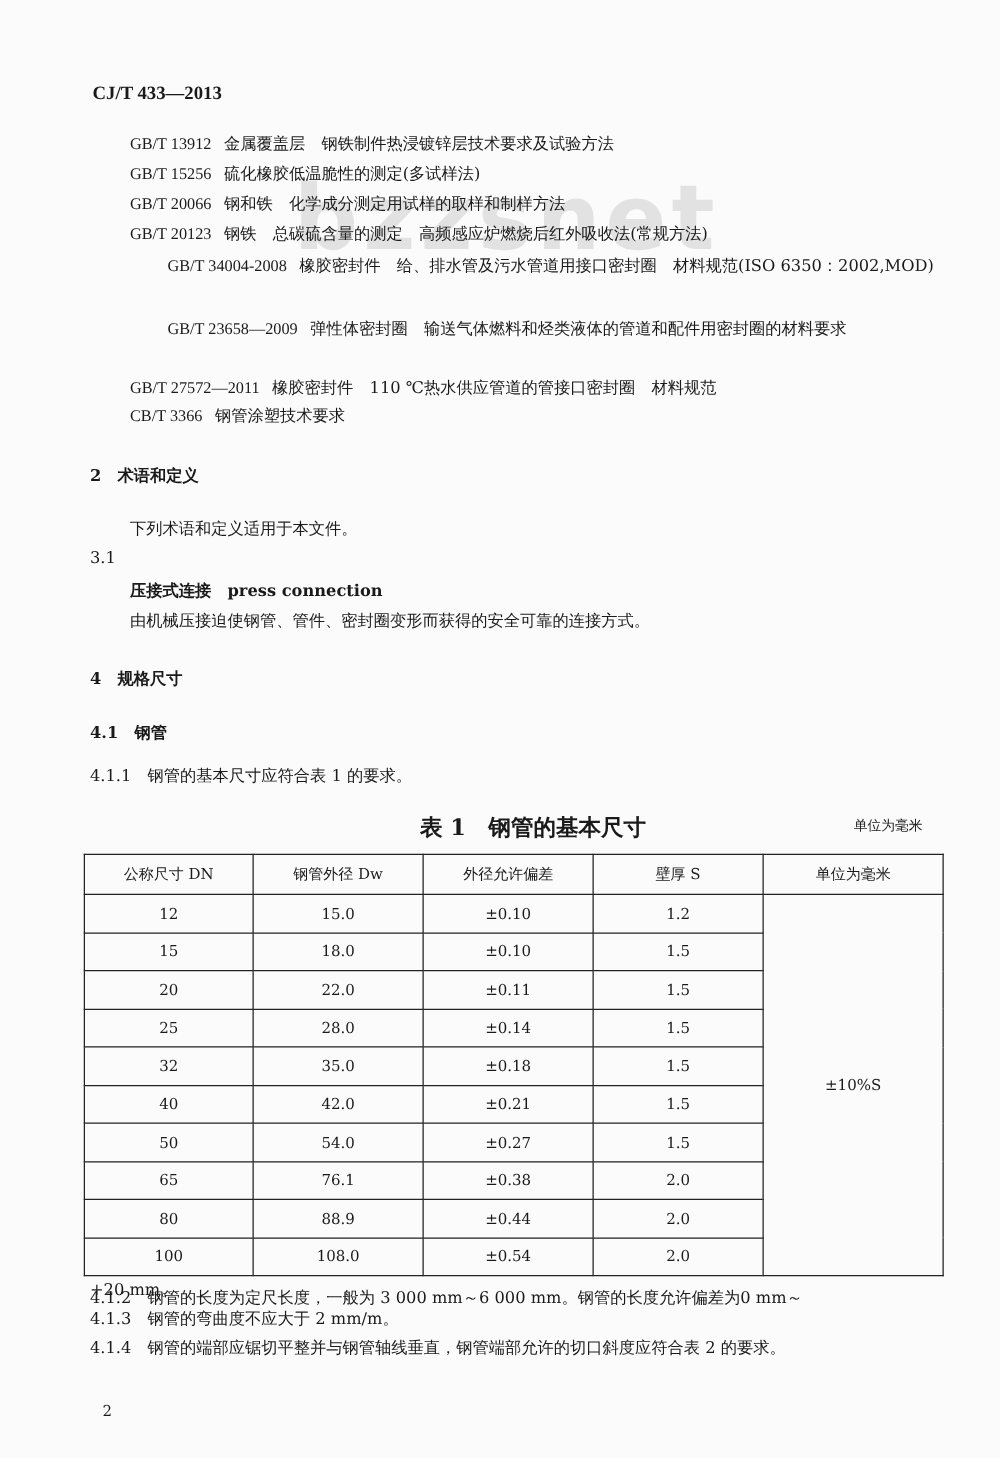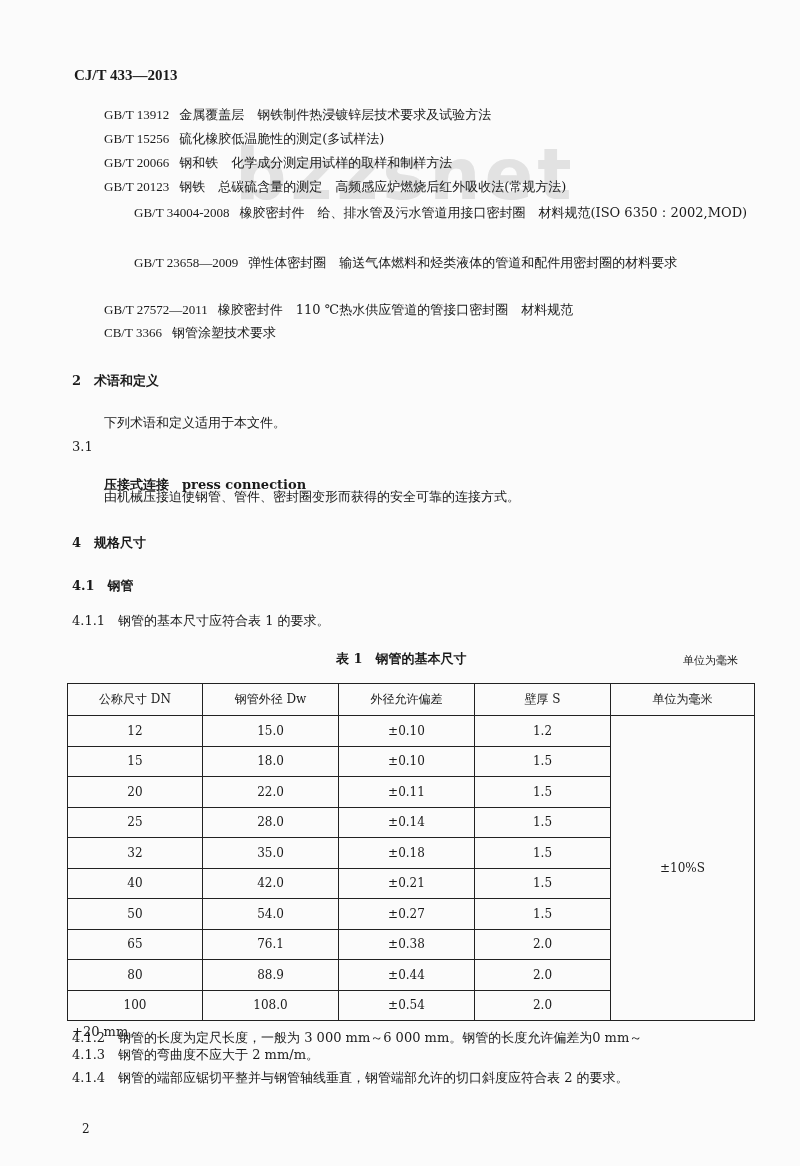--- a/index.html
+++ b/index.html
@@ -20,21 +20,21 @@
     }
     table.t1 {
       position: absolute; left: 67px; top: 683px; width: 687px; border-collapse: collapse;
       font-size: 12px; table-layout: fixed;
     }
     table.t1 th, table.t1 td {
       border: 1px solid #222; text-align: center; height: 29.5px; padding: 0; font-weight: normal;
     }
     table.t1 th { height: 31px; }
     table.t1 { border: 1.5px solid #111; }
-    .caption { left: 336px; top: 650px; font-size: 13px; font-weight: bold; }
+    .caption { left: 336px; top: 650px; font-size: 18px; font-weight: bold; }
     .unit { left: 683px; top: 653px; font-size: 11px; }
     .pnum { left: 82px; top: 1122px; font-size: 12px; }
   </style>
 </head>
 <body>
 
 <div class="abs hdr">CJ/T 433—2013</div>
 
 <div class="abs watermark">bzzsnet</div>
 
@@ -61,21 +61,21 @@
     <span class="code">GB/T 27572—2011</span><span>橡胶密封件　110 ℃热水供应管道的管接口密封圈　材料规范</span>
   </div>
   <div class="abs ref" style="left:104px;top:322px;">
     <span class="code">CB/T 3366</span><span>钢管涂塑技术要求</span>
   </div>
 </div>
 
 <div class="abs sec" style="left:72px;top:372px;">2　术语和定义</div>
 <div class="abs body" style="left:104px;top:414px;">下列术语和定义适用于本文件。</div>
 <div class="abs body" style="left:72px;top:439px;">3.1</div>
-<div class="abs sec" style="left:104px;top:476px;text-align:center;">压接式连接　press connection</div>
+<div class="abs sec" style="left:104px;top:464px;text-align:center;">压接式连接　press connection</div>
 <div class="abs body" style="left:104px;top:488px;">由机械压接迫使钢管、管件、密封圈变形而获得的安全可靠的连接方式。</div>
 
 <div class="abs sec" style="left:72px;top:534px;">4　规格尺寸</div>
 <div class="abs sec" style="left:72px;top:577px;">4.1　钢管</div>
 <div class="abs body" style="left:72px;top:612px;">4.1.1　钢管的基本尺寸应符合表 1 的要求。</div>
 
 <div class="abs caption">表 1　钢管的基本尺寸</div>
 <div class="abs unit">单位为毫米</div>
 
 <table class="t1">

